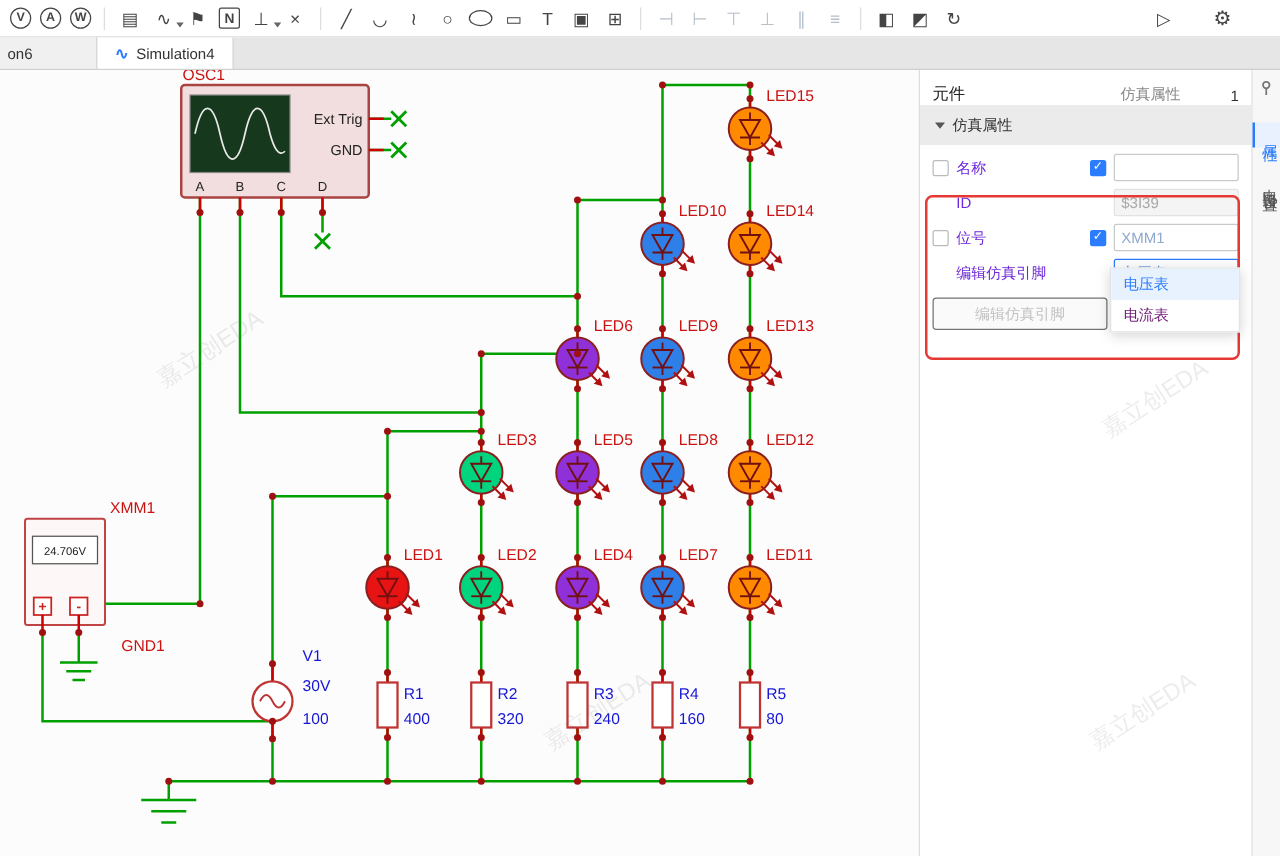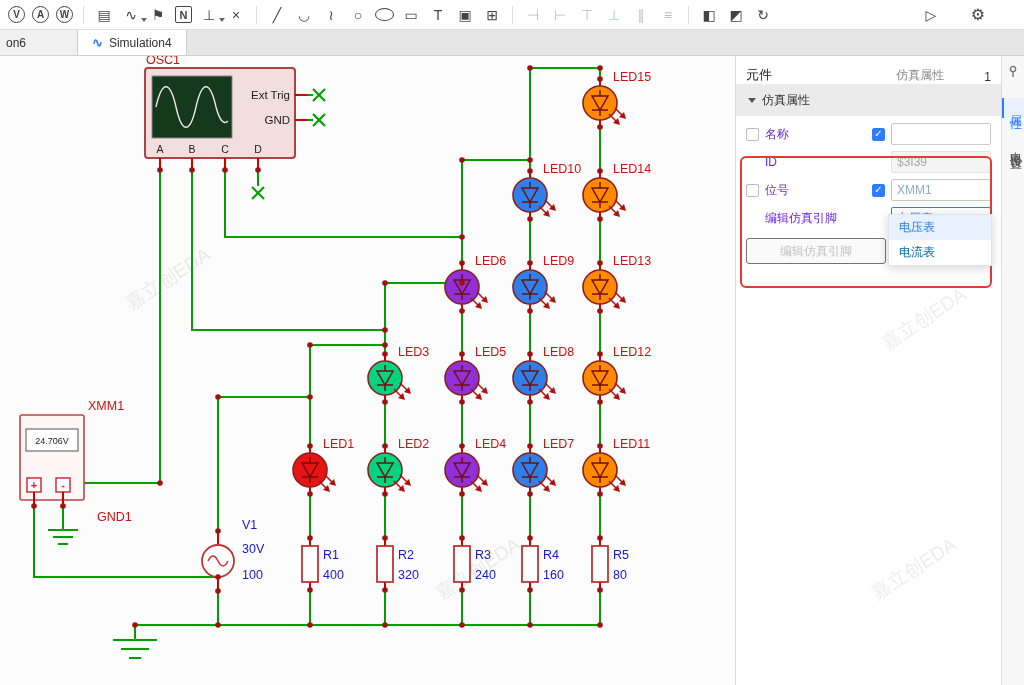--- a/index.html
+++ b/index.html
@@ -45,21 +45,21 @@
   .spacer { flex:1; }
   .cb { width:13px; height:13px; border:1px solid #bbb; background:#fff; border-radius:2px; display:inline-flex; align-items:center; justify-content:center; flex:0 0 auto; cursor:pointer; }
   .cb.blue.checked { background:#2b7cff; border-color:#2b7cff; color:#fff; font-size:10px; }
   .cb.blue.checked::after { content:"✓"; line-height:1; }
   .pinput { width:100px; height:22px; border:1px solid #c9c9c9; border-radius:2px; padding:0 5px; font-size:12px; color:#333; background:#fff; font-family:"Liberation Sans",sans-serif; }
   .pinput.ro { background:#f4f4f4; border-color:#e2e2e2; color:#a8a8a8; margin-left:auto; }
   .pinput.desig { color:#8fa8cc; }
   .pselect { width:100px; height:22px; border:1px solid #2b7cff; border-radius:2px; display:flex; align-items:center; padding:0 5px; color:#3a7bd5; background:#fff; cursor:pointer; }
   .pselect .upcaret { margin-left:auto; width:0; height:0; border-left:4px solid transparent; border-right:4px solid transparent; border-bottom:5px solid #8aa6cc; }
   .popup { position:absolute; left:152px; top:158px; width:104px; background:#fff; border:1px solid #e3e3e3; box-shadow:0 2px 10px rgba(0,0,0,.18); z-index:9; }
-  .opt { height:25px; line-height:25px; padding-left:10px; font-size:12px; color:#0369a1; cursor:pointer; }
+  .opt { height:25px; line-height:25px; padding-left:10px; font-size:12px; color:#701a75; cursor:pointer; }
   .opt.selected { background:#e8f2ff; color:#2b7cff; }
   .editpins { width:140px; height:26px; margin:6px 0 16px 10px; border:1px solid #737373; background:#fafafa; color:#c2c2c2; border-radius:3px; font-size:12px; font-family:"Liberation Sans",sans-serif; }
   .redbox { position:absolute; left:4px; top:100px; width:252px; height:132px; border:2px solid #e53935; border-radius:6px; pointer-events:none; z-index:5; }
 
   
   .pin { margin-top:8px; cursor:pointer; }
   .vtab { writing-mode:vertical-rl; letter-spacing:2px; font-size:12px; color:#555; padding:8px 0; margin-top:16px; width:100%; text-align:center; cursor:pointer; }
   .vtab.active { color:#2b7cff; background:#e8f1fd; border-left:2px solid #2b7cff; }
 
   

